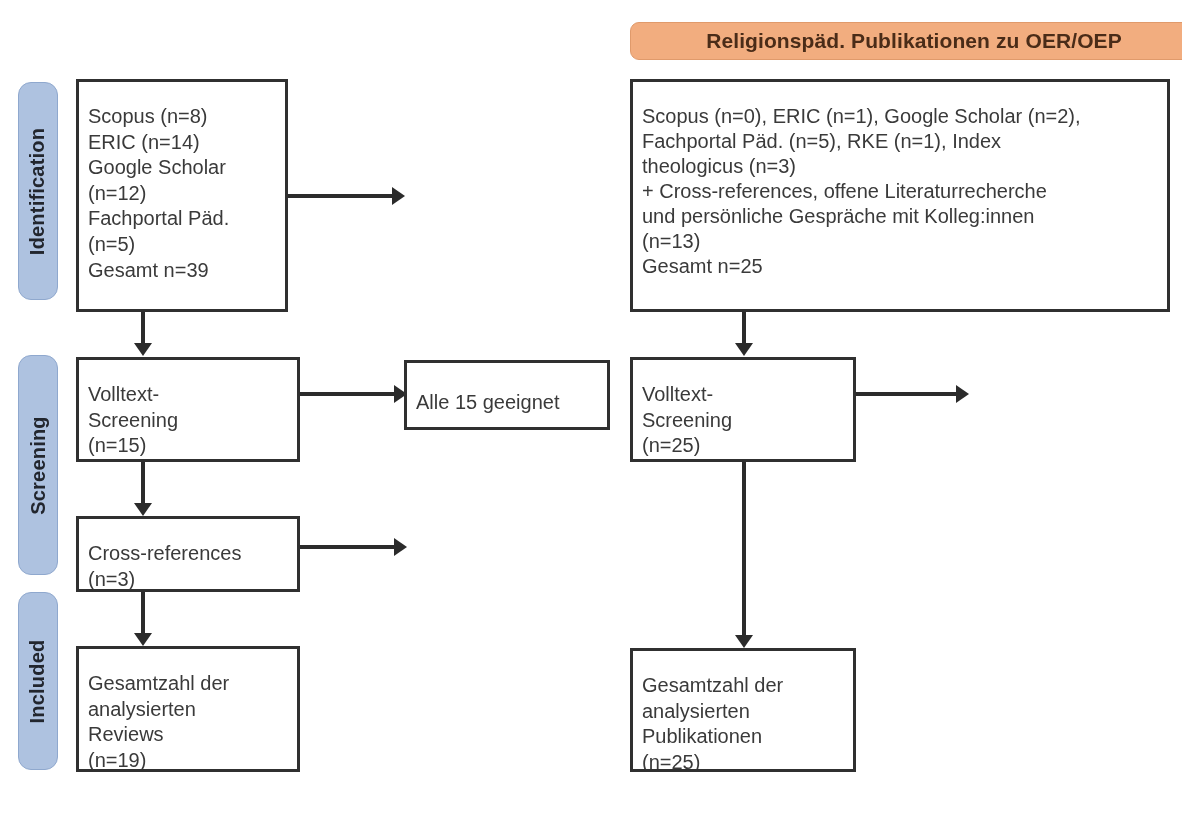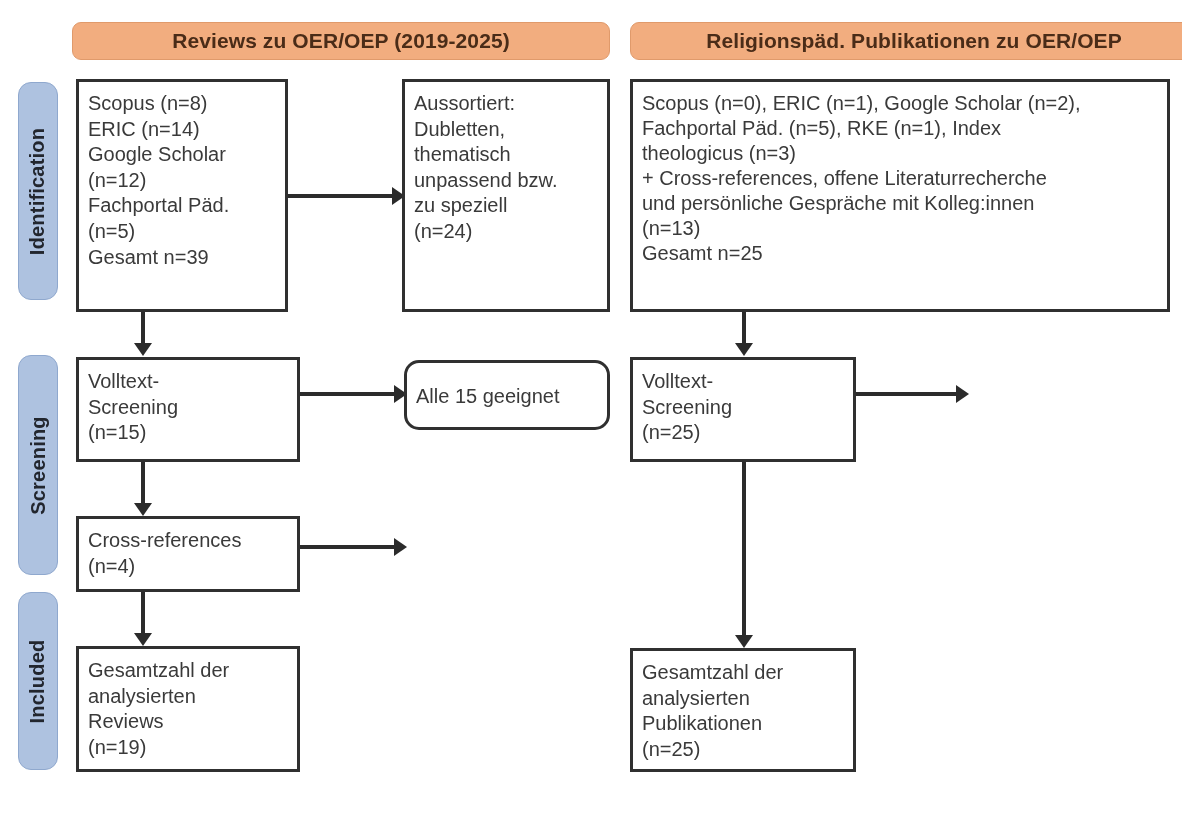--- a/index.html
+++ b/index.html
@@ -56,35 +56,34 @@
     color: #22262e;
     letter-spacing: 0.2px;
   }
 
   
   .flow-box {
     position: absolute;
     background: #ffffff;
     border: 3px solid #303030;
     box-sizing: border-box;
-    padding: 9px 6px 6px 9px;
+    padding: 22px 6px 6px 9px;
     font-size: 20px;
     line-height: 1.28;
     color: #3a3a3a;
     white-space: pre-line;
     overflow: hidden;
   }
   .flow-box.dense {
     font-size: 20px;
     line-height: 1.25;
   }
   .flow-box.vcenter {
     display: flex;
     align-items: center;
-    border-radius: 15px;
   }
 
   
   .conn-v {
     position: absolute;
     width: 4px;
     background: #2b2b2b;
   }
   .conn-h {
     position: absolute;
@@ -104,21 +103,20 @@
     border-top: 9px solid transparent;
     border-bottom: 9px solid transparent;
     border-left: 13px solid #2b2b2b;
   }
 </style>
 </head>
 <body>
 
 <div id="canvas">
 
-  <div class="header-bar" style="left:72px; top:22px; width:538px; height:38px;">Reviews zu OER/OEP (2019-2025)</div>
 
   <div class="header-bar" style="left:630px; top:22px; width:568px; height:38px;">Religionspäd. Publikationen zu OER/OEP</div>
 
   <div class="stage-pill" style="left:18px; top:82px; width:40px; height:218px;">
     <span>Identification</span>
   </div>
 
   <div class="stage-pill" style="left:18px; top:355px; width:40px; height:220px;">
     <span>Screening</span>
   </div>
@@ -131,44 +129,38 @@
 ERIC (n=14)
 Google Scholar
 (n=12)
 Fachportal Päd.
 (n=5)
 Gesamt n=39</div>
 
   <div class="conn-h" style="left:288px; top:194px; width:106px;"></div>
   <div class="arrow-right" style="left:392px; top:187px;"></div>
 
-  <div class="flow-box" style="left:402px; top:79px; width:208px; height:233px;">Aussortiert:
-Dubletten,
-thematisch
-unpassend bzw.
-zu speziell
-(n=24)</div>
 
   <div class="conn-v" style="left:141px; top:312px; width:4px; height:33px;"></div>
   <div class="arrow-down" style="left:134px; top:343px;"></div>
 
   <div class="flow-box" style="left:76px; top:357px; width:224px; height:105px;">Volltext-
 Screening
 (n=15)</div>
 
   <div class="conn-h" style="left:300px; top:392px; width:96px;"></div>
   <div class="arrow-right" style="left:394px; top:385px;"></div>
 
   <div class="flow-box vcenter" style="left:404px; top:360px; width:206px; height:70px;">Alle 15 geeignet</div>
 
   <div class="conn-v" style="left:141px; top:462px; width:4px; height:44px;"></div>
   <div class="arrow-down" style="left:134px; top:503px;"></div>
 
   <div class="flow-box" style="left:76px; top:516px; width:224px; height:76px;">Cross-references
-(n=4)</div>
+(n=3)</div>
 
   <div class="conn-h" style="left:300px; top:545px; width:96px;"></div>
   <div class="arrow-right" style="left:394px; top:538px;"></div>
 
 
   <div class="conn-v" style="left:141px; top:592px; width:4px; height:44px;"></div>
   <div class="arrow-down" style="left:134px; top:633px;"></div>
 
   <div class="flow-box" style="left:76px; top:646px; width:224px; height:126px;">Gesamtzahl der
 analysierten

